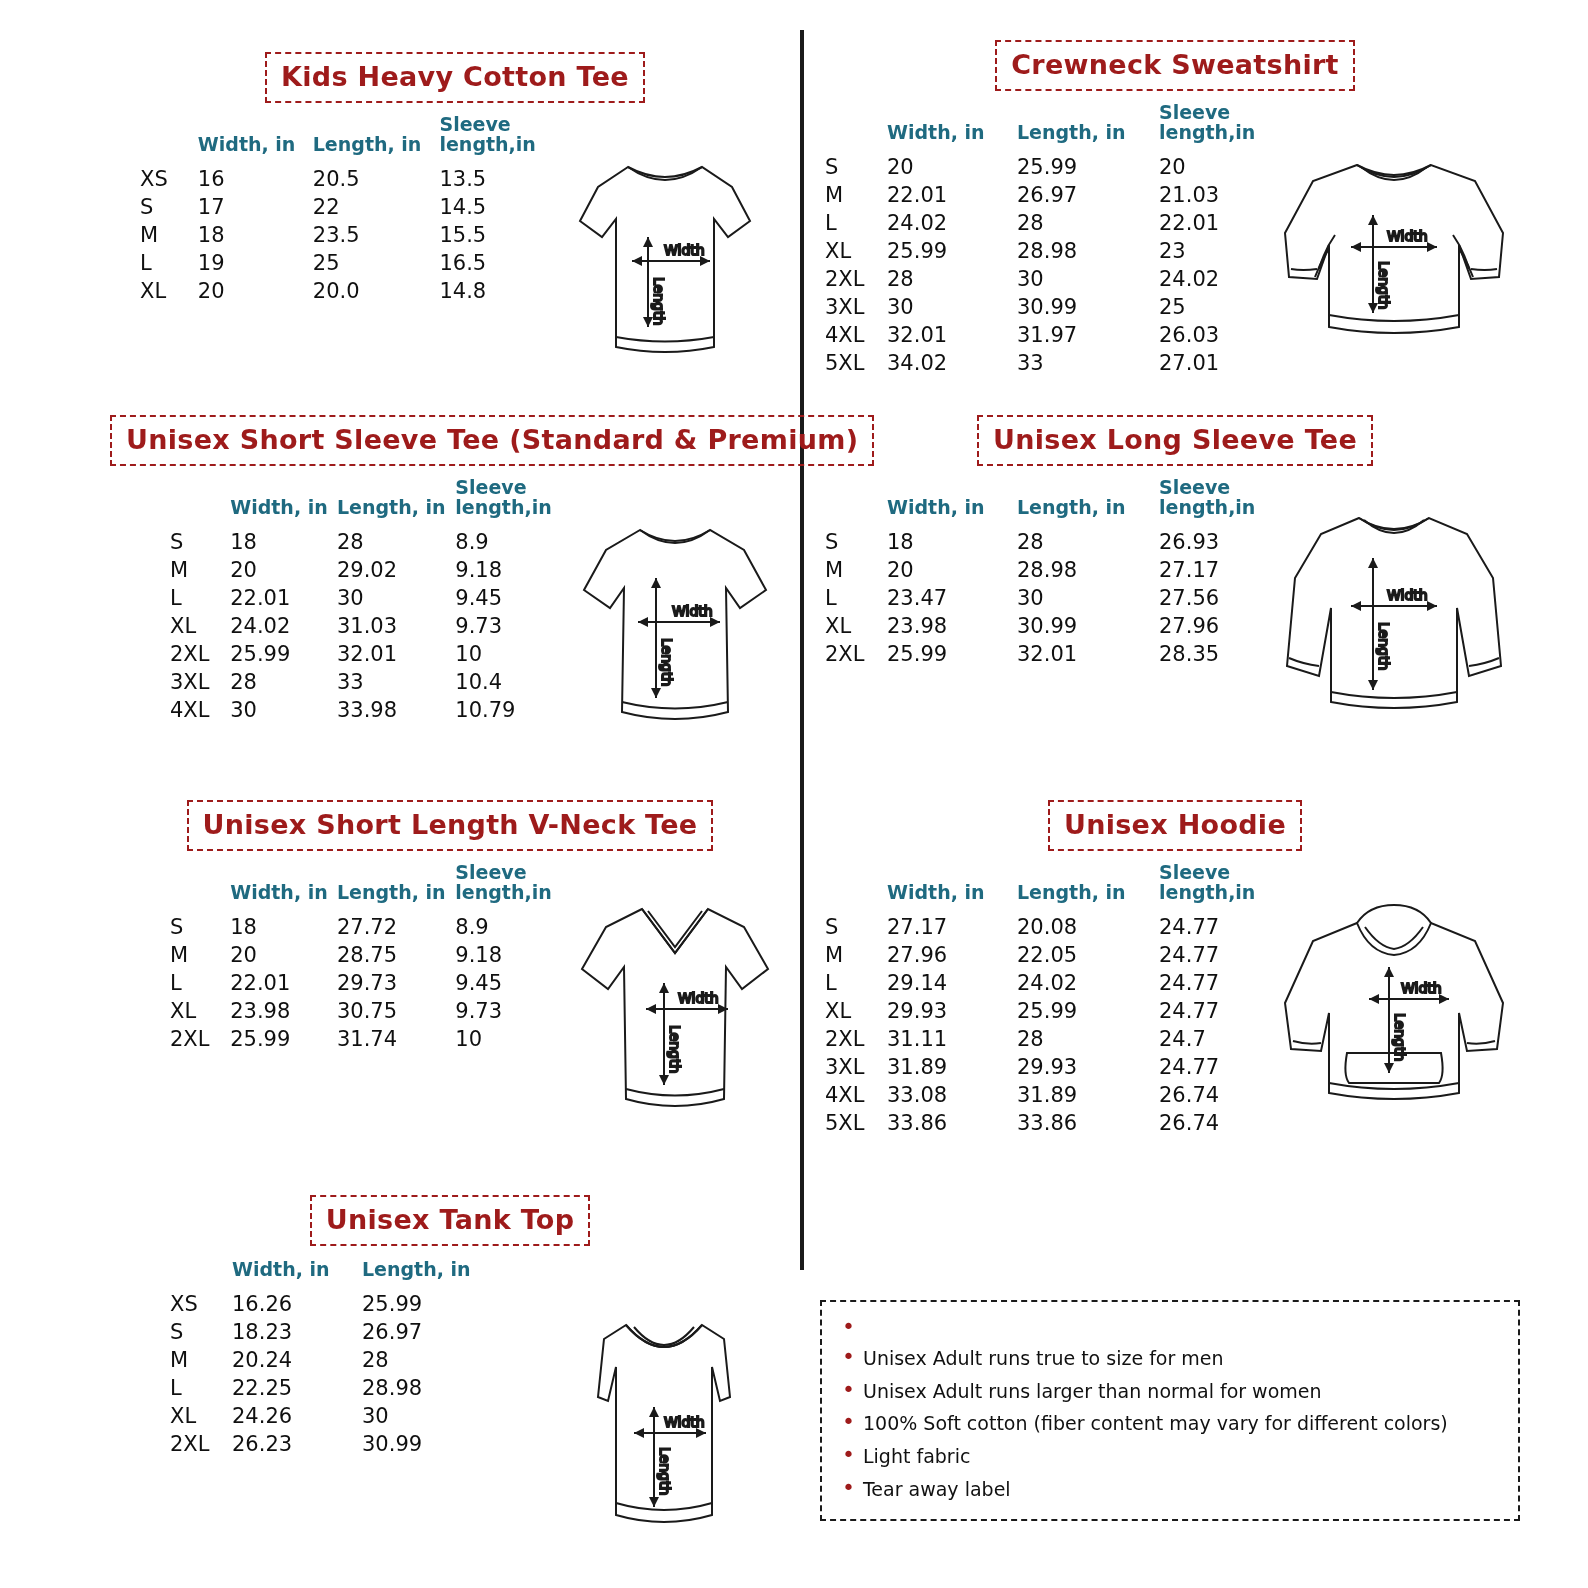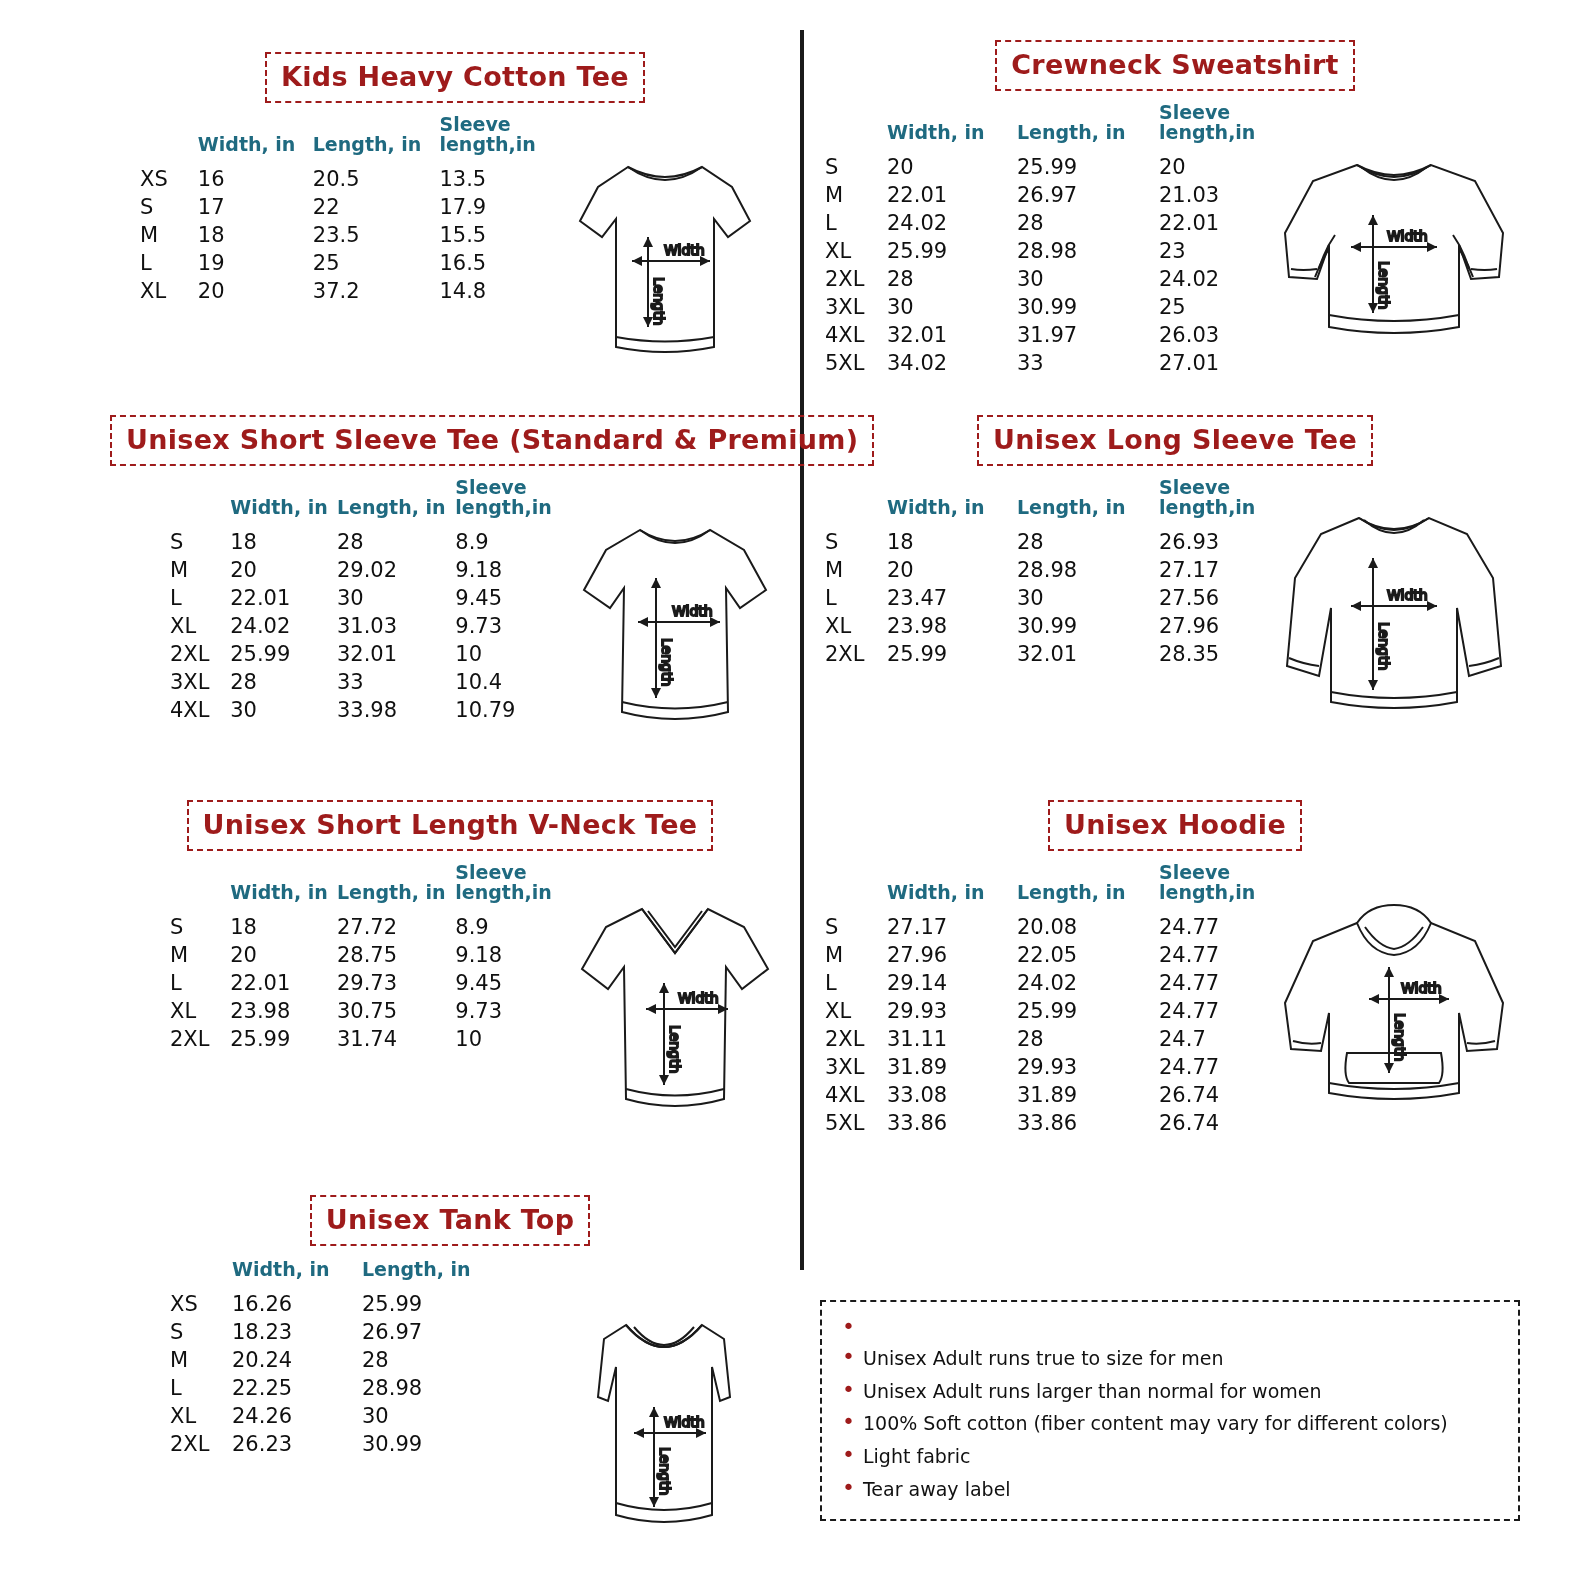--- a/index.html
+++ b/index.html
@@ -139,38 +139,38 @@
           <tr>
               <td class="size">XS</td>
               <td>16</td>
               <td>20.5</td>
               <td>13.5</td>
             </tr>
           <tr>
               <td class="size">S</td>
               <td>17</td>
               <td>22</td>
-              <td>17.9</td>
+              <td>14.5</td>
             </tr>
           <tr>
               <td class="size">M</td>
               <td>18</td>
               <td>23.5</td>
               <td>15.5</td>
             </tr>
           <tr>
               <td class="size">L</td>
               <td>19</td>
               <td>25</td>
               <td>16.5</td>
             </tr>
           <tr>
               <td class="size">XL</td>
               <td>20</td>
-              <td>37.2</td>
+              <td>20.0</td>
               <td>14.8</td>
             </tr>
         </tbody>
       </table>
       <div class="art" style="margin-left:4px; margin-top:46px;">
         <svg width="230" height="220" viewBox="0 0 230 220" fill="none" stroke="#1a1a1a" stroke-width="2">
           <path d="M78 18 L48 38 L30 72 L52 88 L66 70 L66 198 Q115 208 164 198 L164 70 L178 88 L200 72 L182 38 L152 18 Q115 38 78 18 Z" fill="#fff"></path>
           <path d="M78 18 Q115 44 152 18" fill="none"></path>
           <path d="M66 188 Q115 197 164 188" fill="none"></path>
           <g stroke-width="2">

